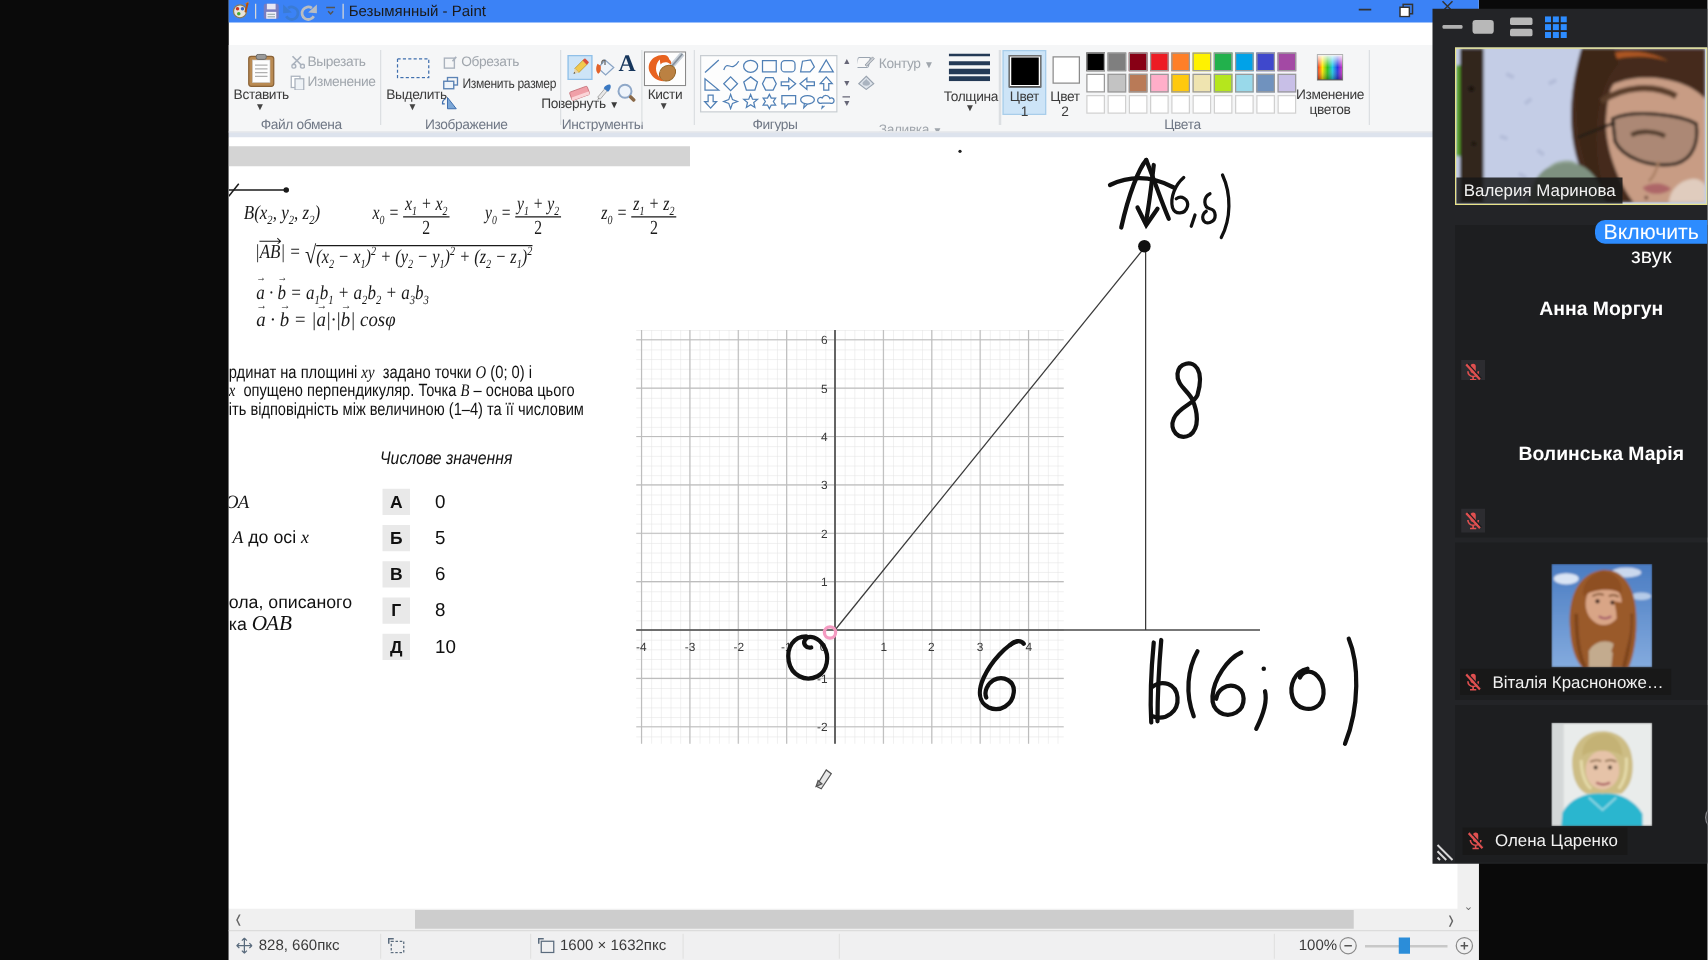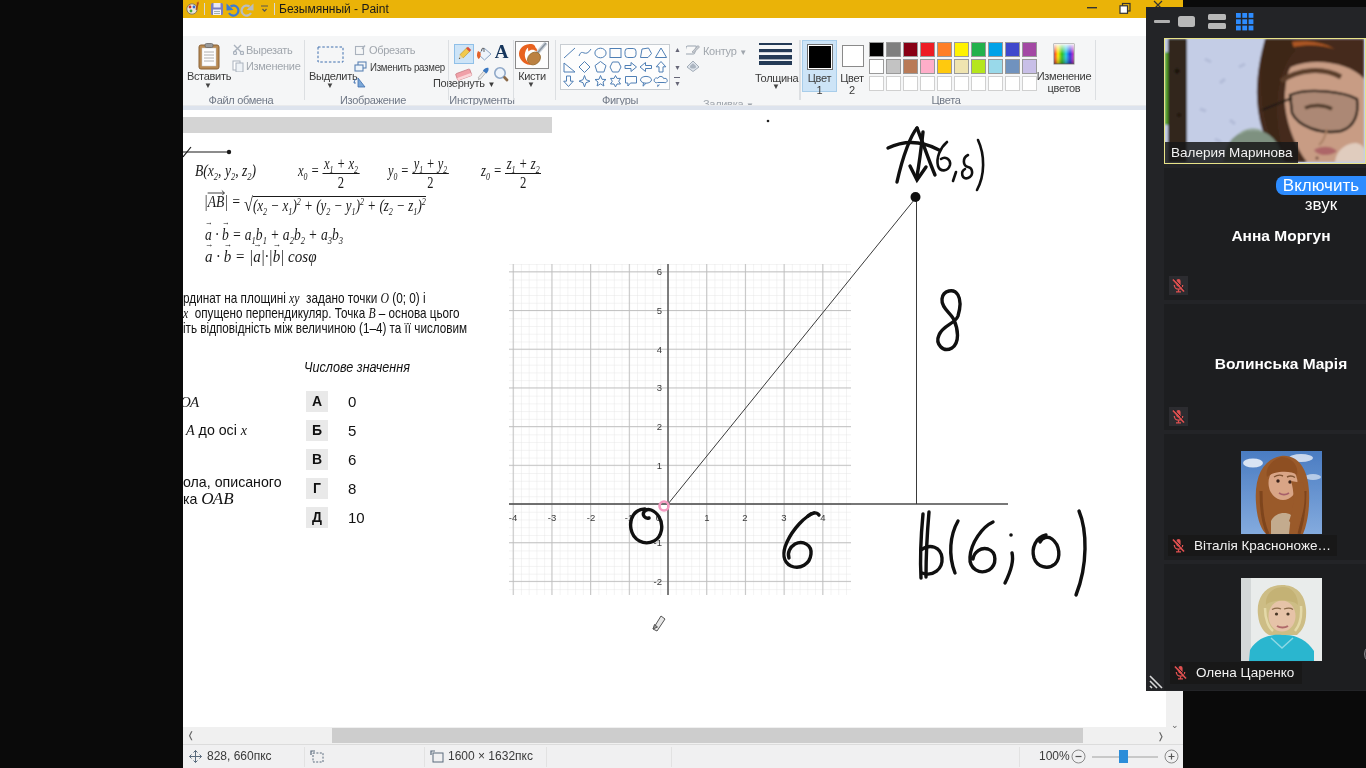--- a/index.html
+++ b/index.html
@@ -1,19 +1,19 @@
 <!DOCTYPE html>
 <html><head><meta charset="utf-8">
 <style>
   html,body{margin:0;padding:0;}
   body{width:1366px;height:768px;background:#0a0a0a;overflow:hidden;position:relative;
        font-family:"Liberation Sans",sans-serif;}
   .abs{position:absolute;}
   #paint{position:absolute;left:183px;top:0;width:1000px;height:768px;background:#fff;}
-  #titlebar{position:absolute;left:0;top:0;width:100%;height:18px;background:#eab308;}
+  #titlebar{position:absolute;left:0;top:0;width:100%;height:18px;background:#3b82f6;}
   #tabs{position:absolute;left:0;top:18px;width:100%;height:18px;background:#fff;}
   .tab{position:absolute;top:0;height:18px;line-height:18px;font-size:12px;text-align:center;color:#222;}
   #tab-file{left:0;width:44px;background:#2072bd;color:#fff;}
   #tab-home{left:44px;width:54px;background:#f5f6f7;border:1px solid #e3e6e8;border-bottom:none;box-sizing:border-box;}
   #tab-view{left:98px;width:40px;}
   #ribbon{position:absolute;left:0;top:36px;width:100%;height:69px;background:#f5f6f7;font-size:11px;letter-spacing:-0.3px;color:#3b3b3b;}
   .gsep{position:absolute;top:4px;height:60px;width:1px;background:#dcdfe2;}
   .glabel{position:absolute;top:58px;font-size:11px;color:#707886;width:120px;text-align:center;}
   .gray{color:#a0a6ad;}
   #ribbonedge{position:absolute;left:0;top:105px;width:100%;height:5px;background:#dde3ed;border-top:1px solid #e9eaec;box-sizing:border-box;}
@@ -511,21 +511,21 @@
           <filter id="soft" x="-5%" y="-5%" width="110%" height="110%">
             <feGaussianBlur stdDeviation="1.1"></feGaussianBlur>
           </filter>
         </defs>
     </svg>
     <div class="nametag" style="left:0;bottom:0;height:21px;padding:0 6px;font-size:13.5px;">Валерия Маринова</div>
   </div>
 
   <div class="abs" style="left:130px;top:169px;width:90px;height:19px;z-index:5;background:#2d8cff;border-radius:8px 0 0 8px;color:#fff;font-size:17px;text-align:center;line-height:19px;">Включить звук</div>
 
-  <div class="ztile" style="top:161px;height:132px;">
+  <div class="ztile" style="top:173px;height:132px;">
     <div class="zname" style="top:59px;">Анна Моргун</div>
     <div class="micbox" style="left:5px;top:108px;">
         <svg style="position:absolute;left:1px;top:1px" width="17" height="17" viewBox="0 0 17 17">
           <rect x="6.4" y="2" width="4.2" height="7.5" rx="2.1" fill="#e05050"></rect>
           <path d="M4.3,8 a4.2,4.2 0 0 0 8.4,0" fill="none" stroke="#e05050" stroke-width="1.3"></path>
           <path d="M8.5,12.2 V14.4 M6,14.8 h5" stroke="#e05050" stroke-width="1.3" fill="none"></path>
           <path d="M3,2.5 L14,14.5" stroke="#e05050" stroke-width="1.8"></path>
           <path d="M4.2,1.7 L15.2,13.7" stroke="#1d1e20" stroke-width="1"></path>
         </svg>
       </div>

